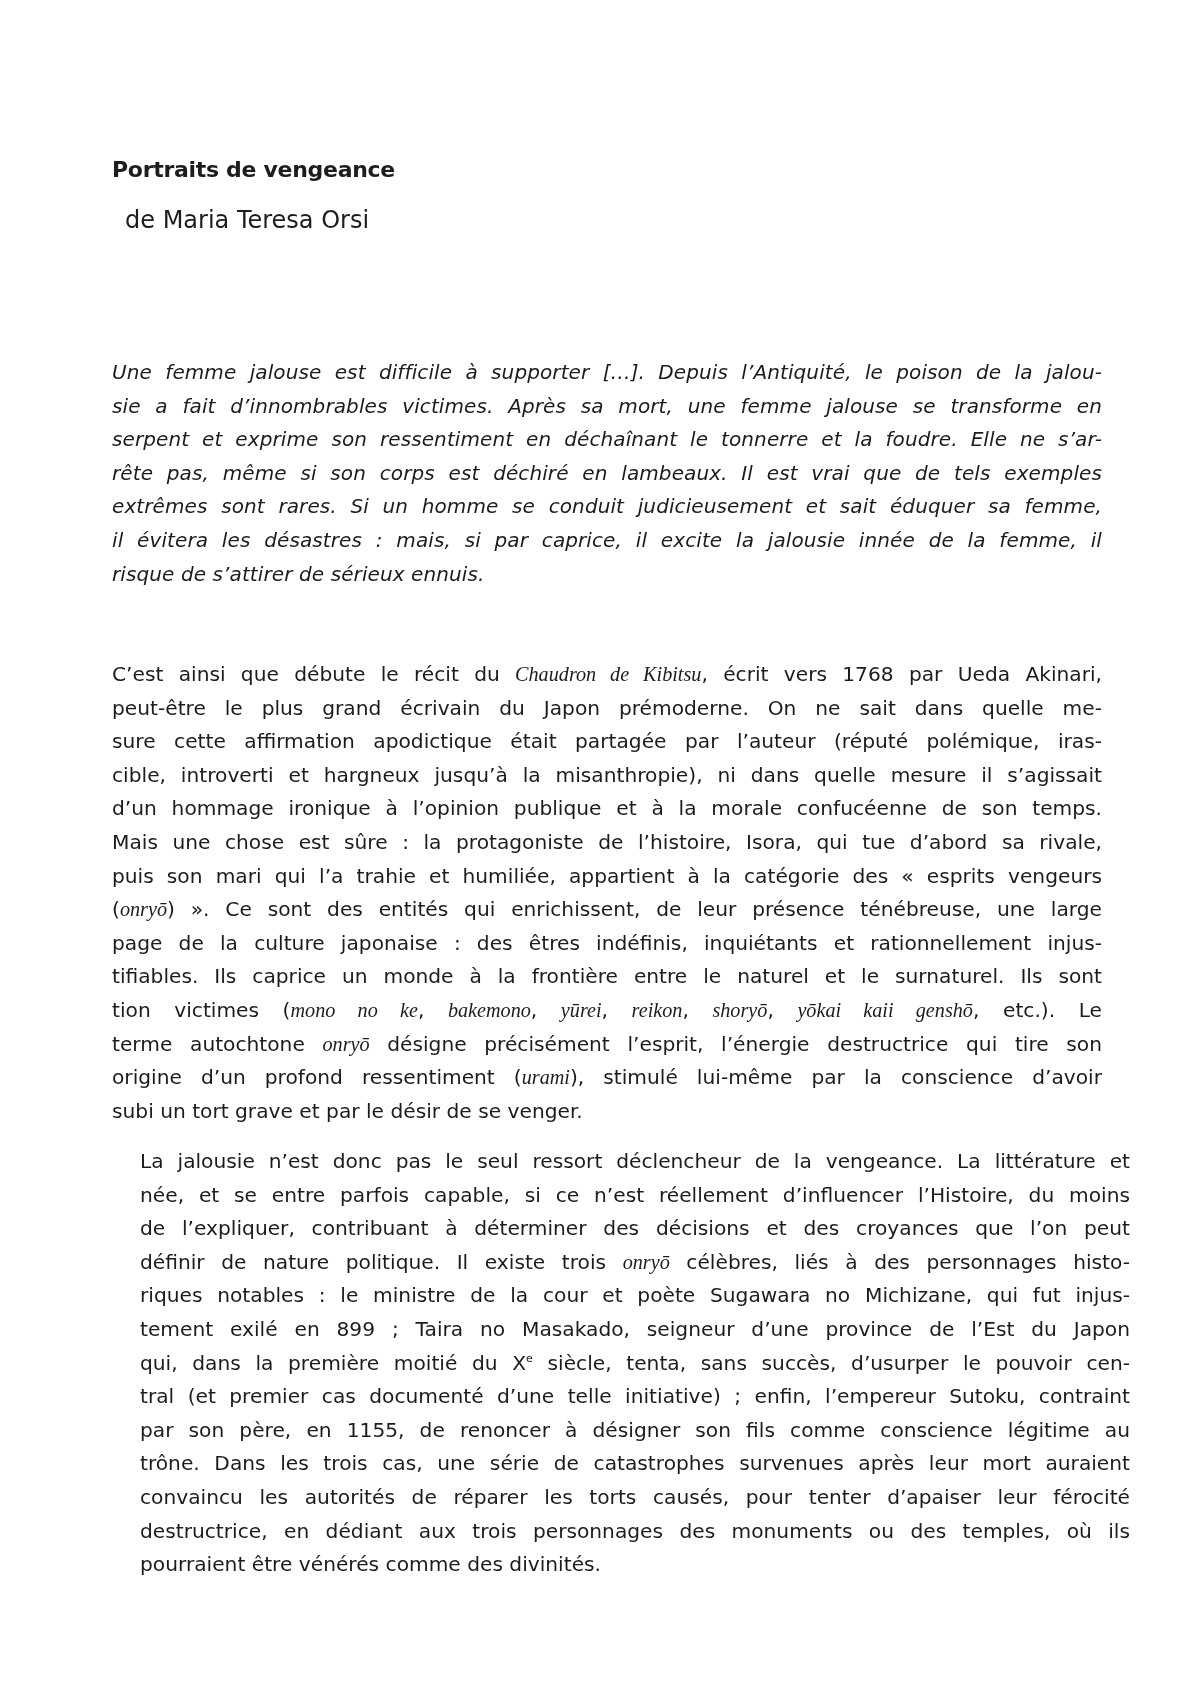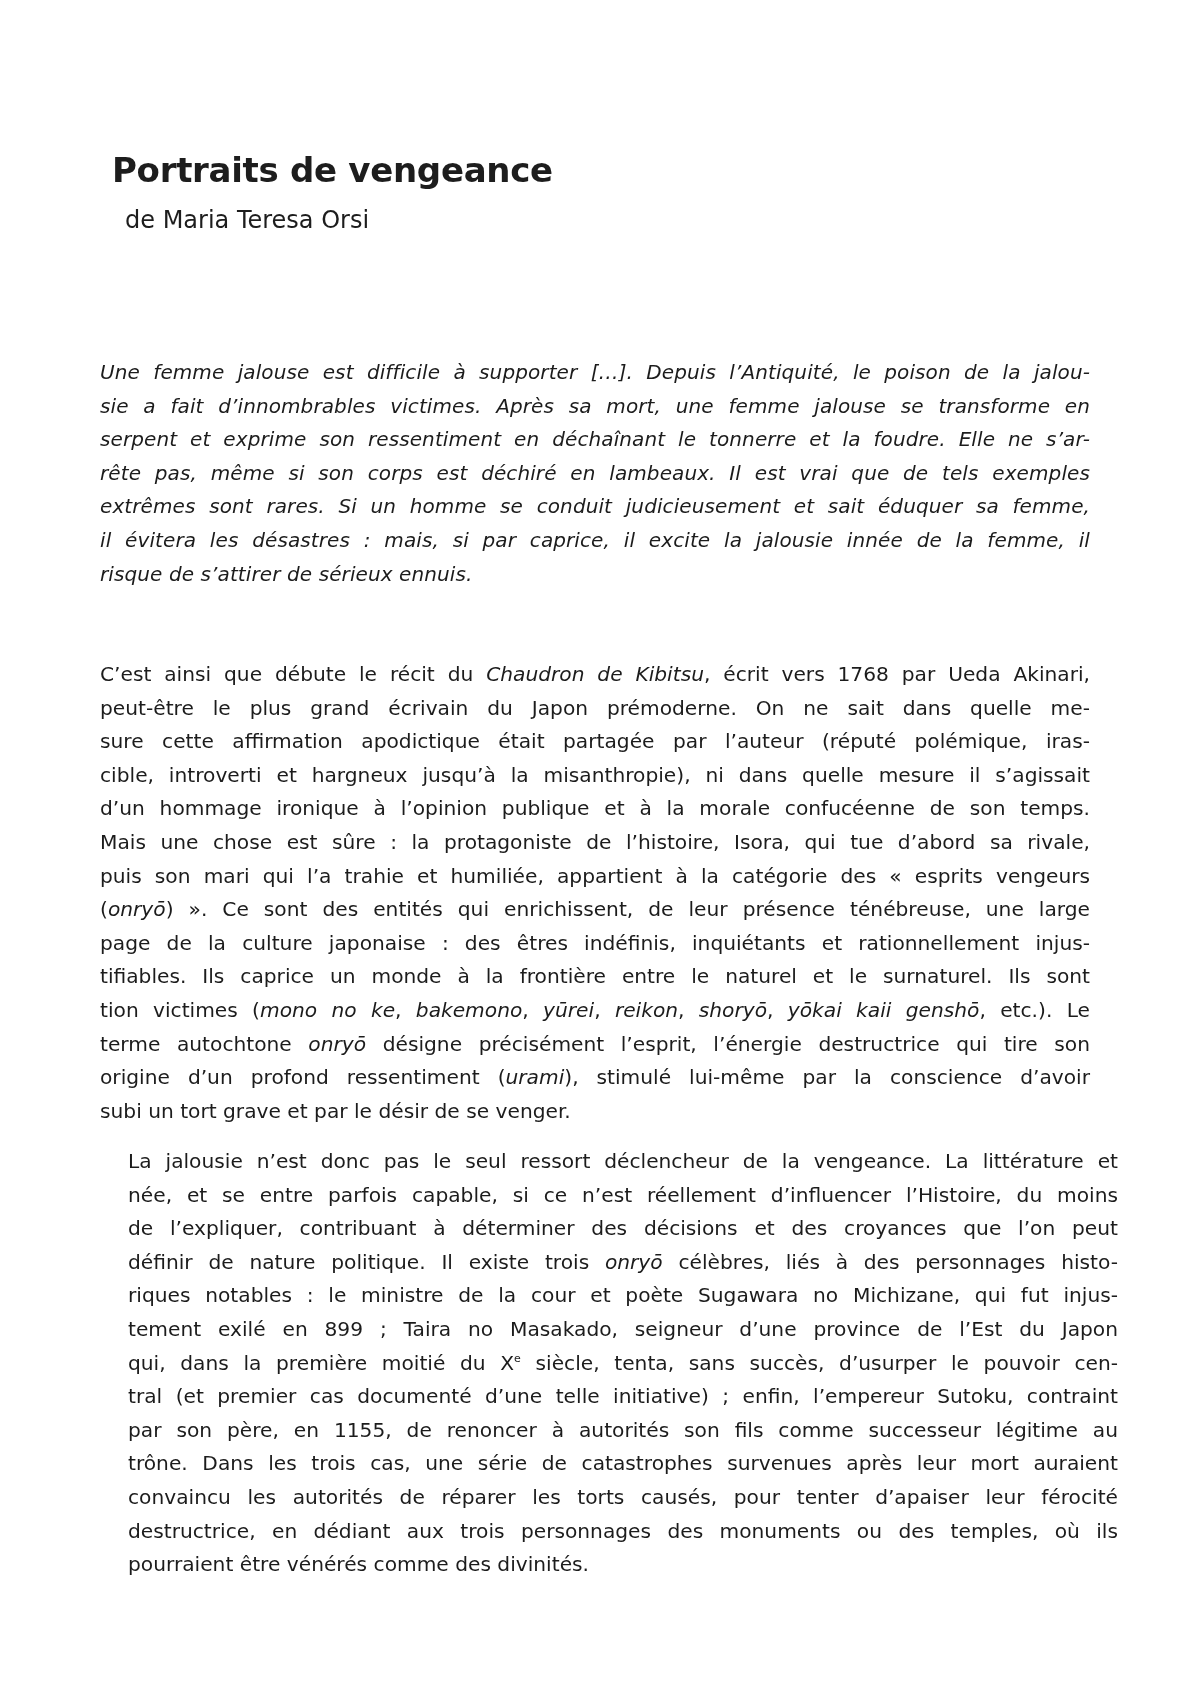--- a/index.html
+++ b/index.html
@@ -1,27 +1,27 @@
 <!DOCTYPE html>
 <html><head>
   <meta charset="utf-8">
   <style>
     html, body { margin: 0; padding: 0; background: #ffffff; }
     body { width: 1200px; height: 1708px; position: relative; overflow: hidden; color: #1c1c1c; font-family: "DejaVu Sans", sans-serif; }
     .page { position: absolute; left: 0; top: 0; width: 1200px; height: 1708px; background: #fff; }
-    .title { position: absolute; left: 112px; top: 150px; font-size: 34px; font-weight: bold; letter-spacing: -0.3px; margin: 0; line-height: 40px; color: #1d1d1d; }
+    .title { position: absolute; left: 112px; top: 150px; font-size: 22px; font-weight: bold; letter-spacing: -0.3px; margin: 0; line-height: 40px; color: #1d1d1d; }
     .author { position: absolute; left: 112px; top: 192px; font-size: 24px; line-height: 30px; margin: 13px; color: #1d1d1d; }
-    .para { position: absolute; left: 100px; width: 990px; margin: 0; }
+    .para { position: absolute; left: 112px; width: 990px; margin: 0; }
     .line { display: block; height: 33.6px; line-height: 33.6px; font-size: 20.2px; white-space: nowrap; text-align: justify; text-align-last: justify; overflow: visible; }
     .line.last { text-align-last: left; }
     .epigraph .line { font-style: italic; font-size: 20px; letter-spacing: 0.1px; }
     .epigraph { top: 356px; }
     .p1 { top: 658px; }
     .p2 { top: 1145px; margin-left: 28px; }
-    .line .it { font-style: italic; }
+    .line .it { font-style: italic; font-family: Liberation Serif, serif; }
     sup { font-size: 11px; line-height: 0; vertical-align: 8px; }
   </style>
 </head>
 <body>
 
 <div class="page">
   <h1 class="title">Portraits de vengeance</h1>
   <p class="author">de Maria Teresa Orsi</p>
 
   <blockquote class="para epigraph">
@@ -51,19 +51,19 @@
     </p>
   <p class="para p2">
       <span class="line"><span>La jalousie n’est donc pas le seul ressort déclencheur de la vengeance. La littérature et</span></span>
       <span class="line"><span>née, et se entre parfois capable, si ce n’est réellement d’influencer l’Histoire, du moins</span></span>
       <span class="line"><span>de l’expliquer, contribuant à déterminer des décisions et des croyances que l’on peut</span></span>
       <span class="line"><span>définir de nature politique. Il existe trois </span><span class="it">onryō</span><span> célèbres, liés à des personnages histo-</span></span>
       <span class="line"><span>riques notables : le ministre de la cour et poète Sugawara no Michizane, qui fut injus-</span></span>
       <span class="line"><span>tement exilé en 899 ; Taira no Masakado, seigneur d’une province de l’Est du Japon</span></span>
       <span class="line"><span>qui, dans la première moitié du X</span><sup>e</sup><span> siècle, tenta, sans succès, d’usurper le pouvoir cen-</span></span>
       <span class="line"><span>tral (et premier cas documenté d’une telle initiative) ; enfin, l’empereur Sutoku, contraint</span></span>
-      <span class="line"><span>par son père, en 1155, de renoncer à autorités son fils comme successeur légitime au</span></span>
+      <span class="line"><span>par son père, en 1155, de renoncer à désigner son fils comme conscience légitime au</span></span>
       <span class="line"><span>trône. Dans les trois cas, une série de catastrophes survenues après leur mort auraient</span></span>
       <span class="line"><span>convaincu les autorités de réparer les torts causés, pour tenter d’apaiser leur férocité</span></span>
       <span class="line"><span>destructrice, en dédiant aux trois personnages des monuments ou des temples, où ils</span></span>
       <span class="line last"><span>pourraient être vénérés comme des divinités.</span></span>
     </p>
 </div>
 
 </body></html>

